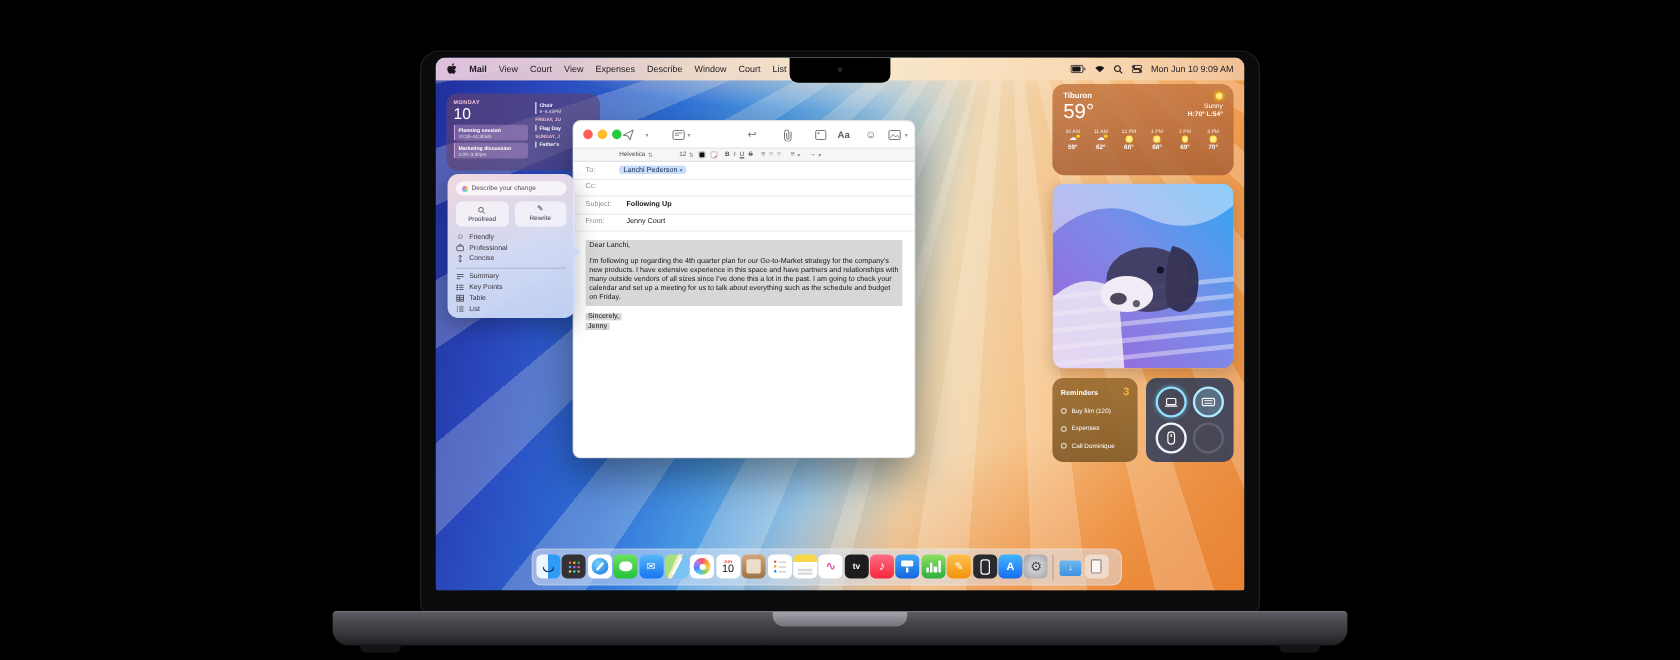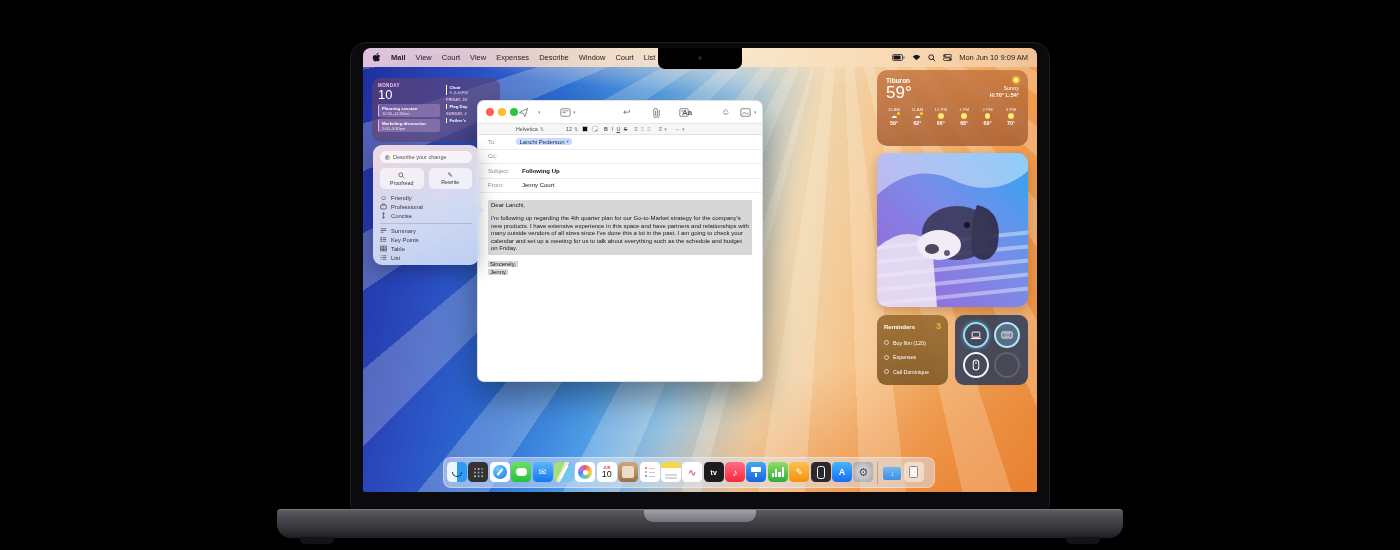--- a/index.html
+++ b/index.html
@@ -414,21 +414,21 @@
             <svg width="9" height="11" viewBox="0 0 9 12">
                 <path d="M7.5 3v6a3 3 0 0 1-6 0V3.5a2 2 0 0 1 4 0V9a1 1 0 0 1-2 0V4" fill="none" stroke="#6f6f74" stroke-width=".9"></path>
               </svg>
           </span>
           <span class="tbi" style="left:201px">
             <svg width="10" height="9" viewBox="0 0 11 10">
                 <rect x=".8" y=".8" width="9.4" height="8.4" rx="1.2" fill="none" stroke="#6f6f74" stroke-width=".9"></rect>
                 <circle cx="3.4" cy="3.4" r=".9" fill="#6f6f74"></circle>
               </svg>
           </span>
-          <span class="tbi" style="left:204px;font-size:8px;font-weight:600;color:#5d5d63">Aa</span>
+          <span class="tbi" style="left:220px;font-size:8px;font-weight:600;color:#5d5d63">Aa</span>
           <span class="tbi" style="left:243px;font-size:9px">☺</span>
           <span class="tbi" style="left:262px">
             <svg width="11" height="9" viewBox="0 0 12 10">
                 <rect x=".8" y=".8" width="10.4" height="8.4" rx="1.2" fill="none" stroke="#6f6f74" stroke-width=".9"></rect>
                 <path d="m2 7.5 2.6-3 2.2 2.4 1.6-1.6L10 7.5" fill="none" stroke="#6f6f74" stroke-width=".8"></path>
               </svg>
           </span>
           <span class="tbi chev" style="left:276px">▾</span>
         </div>
 

